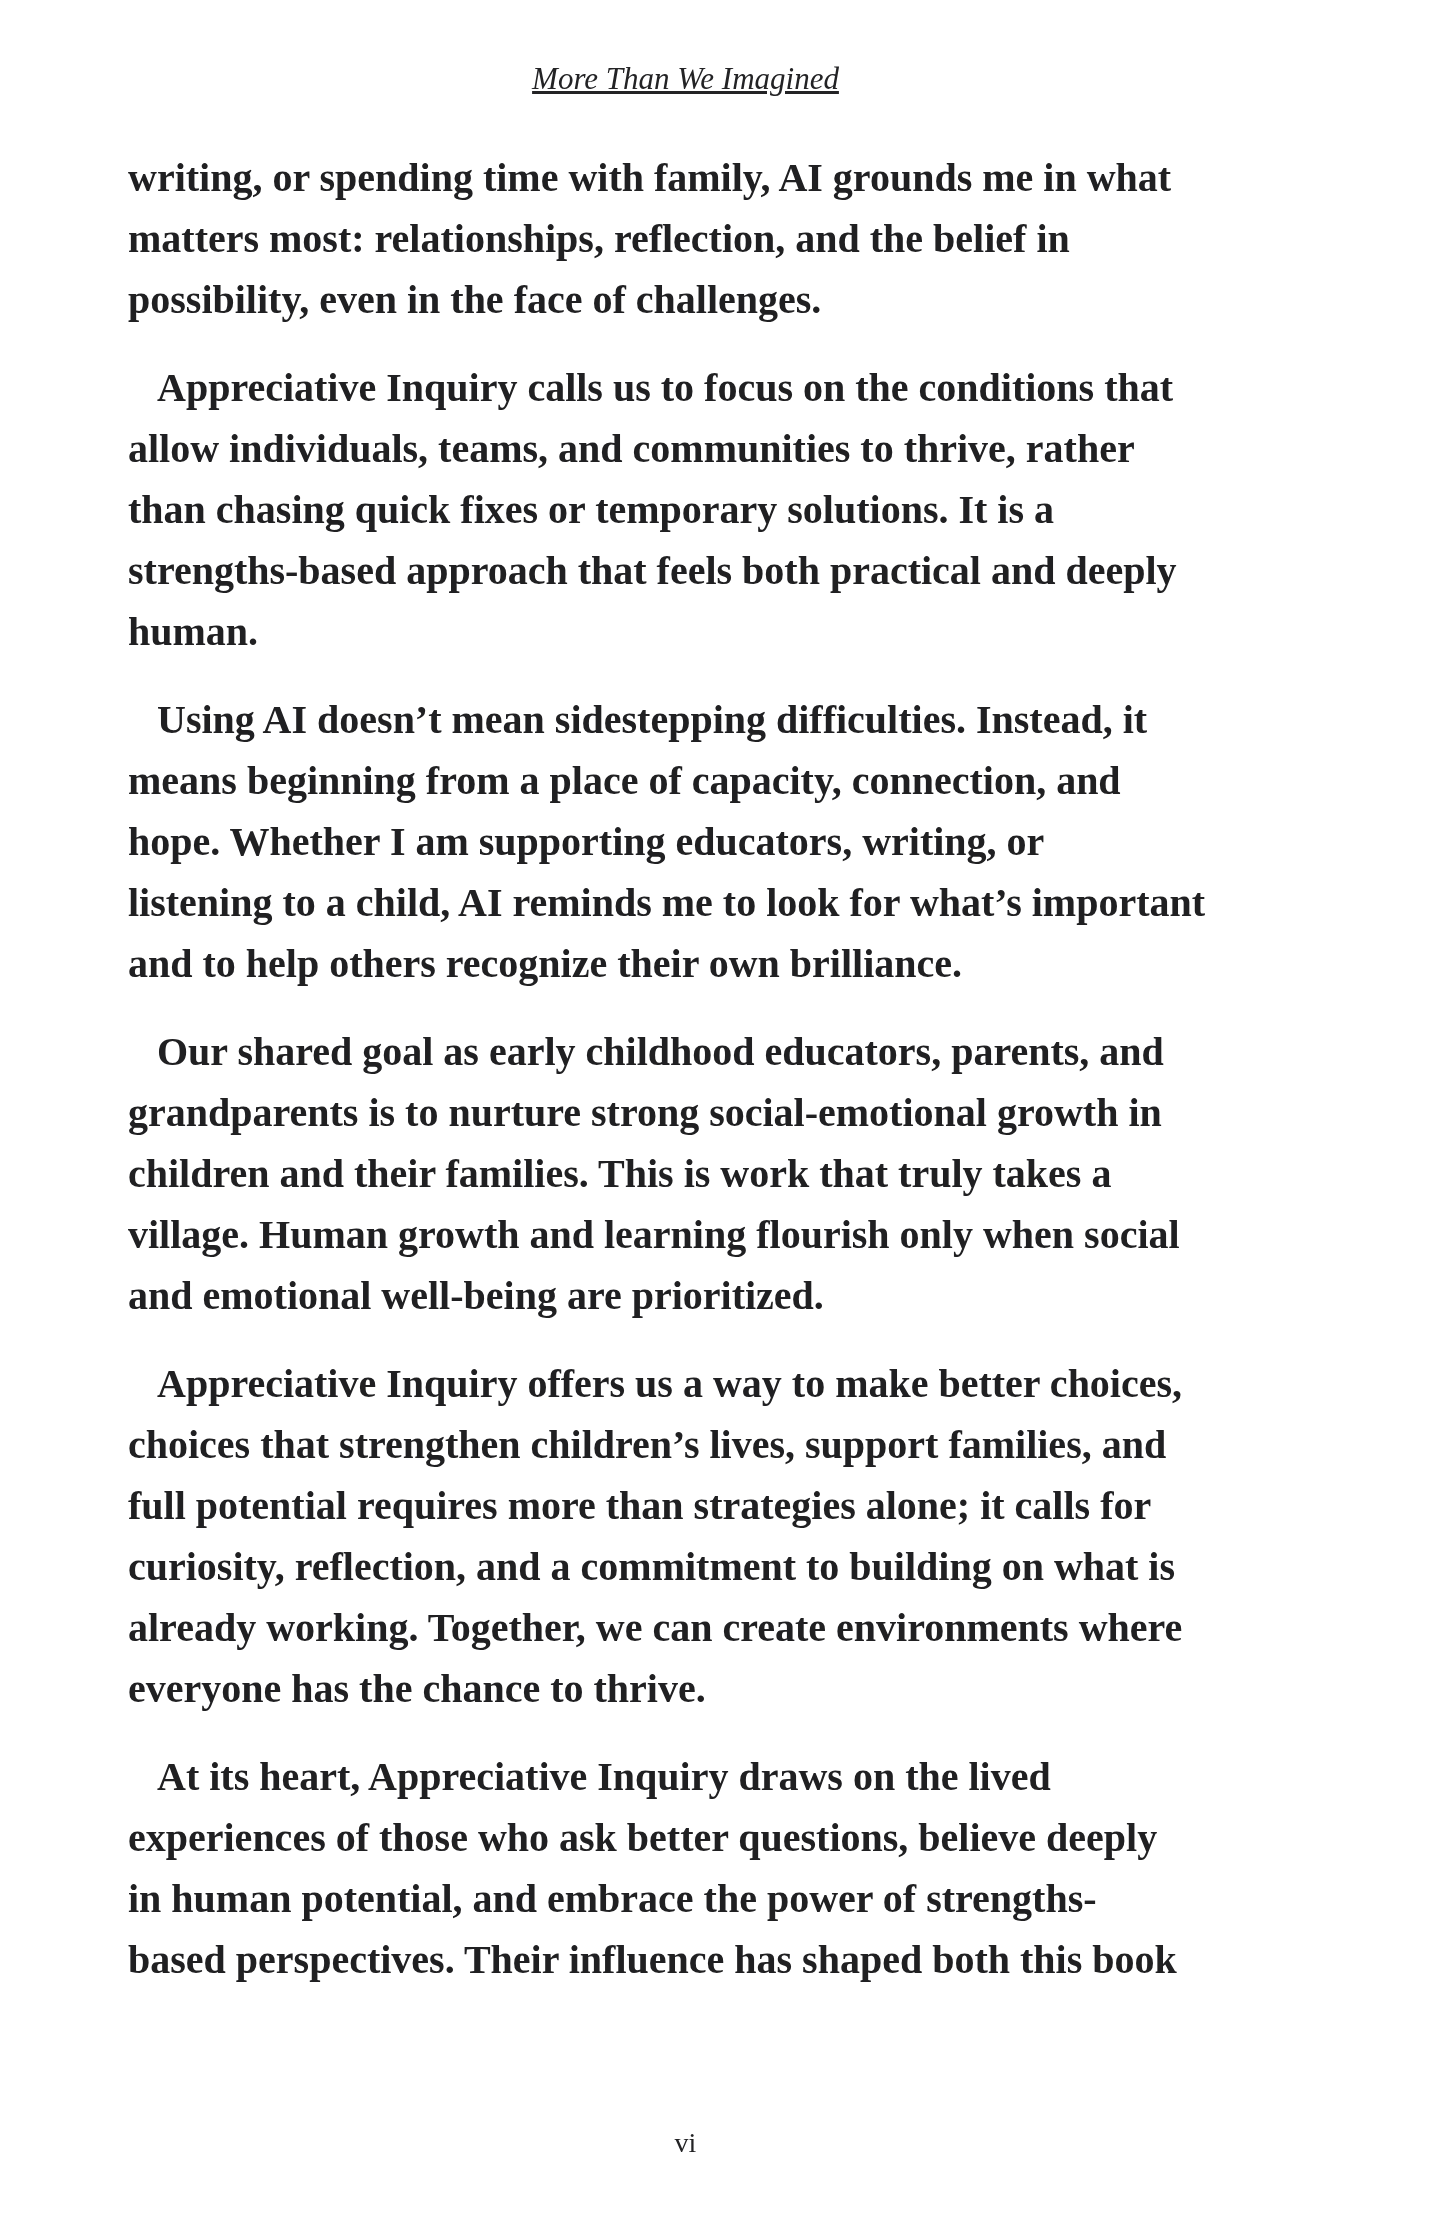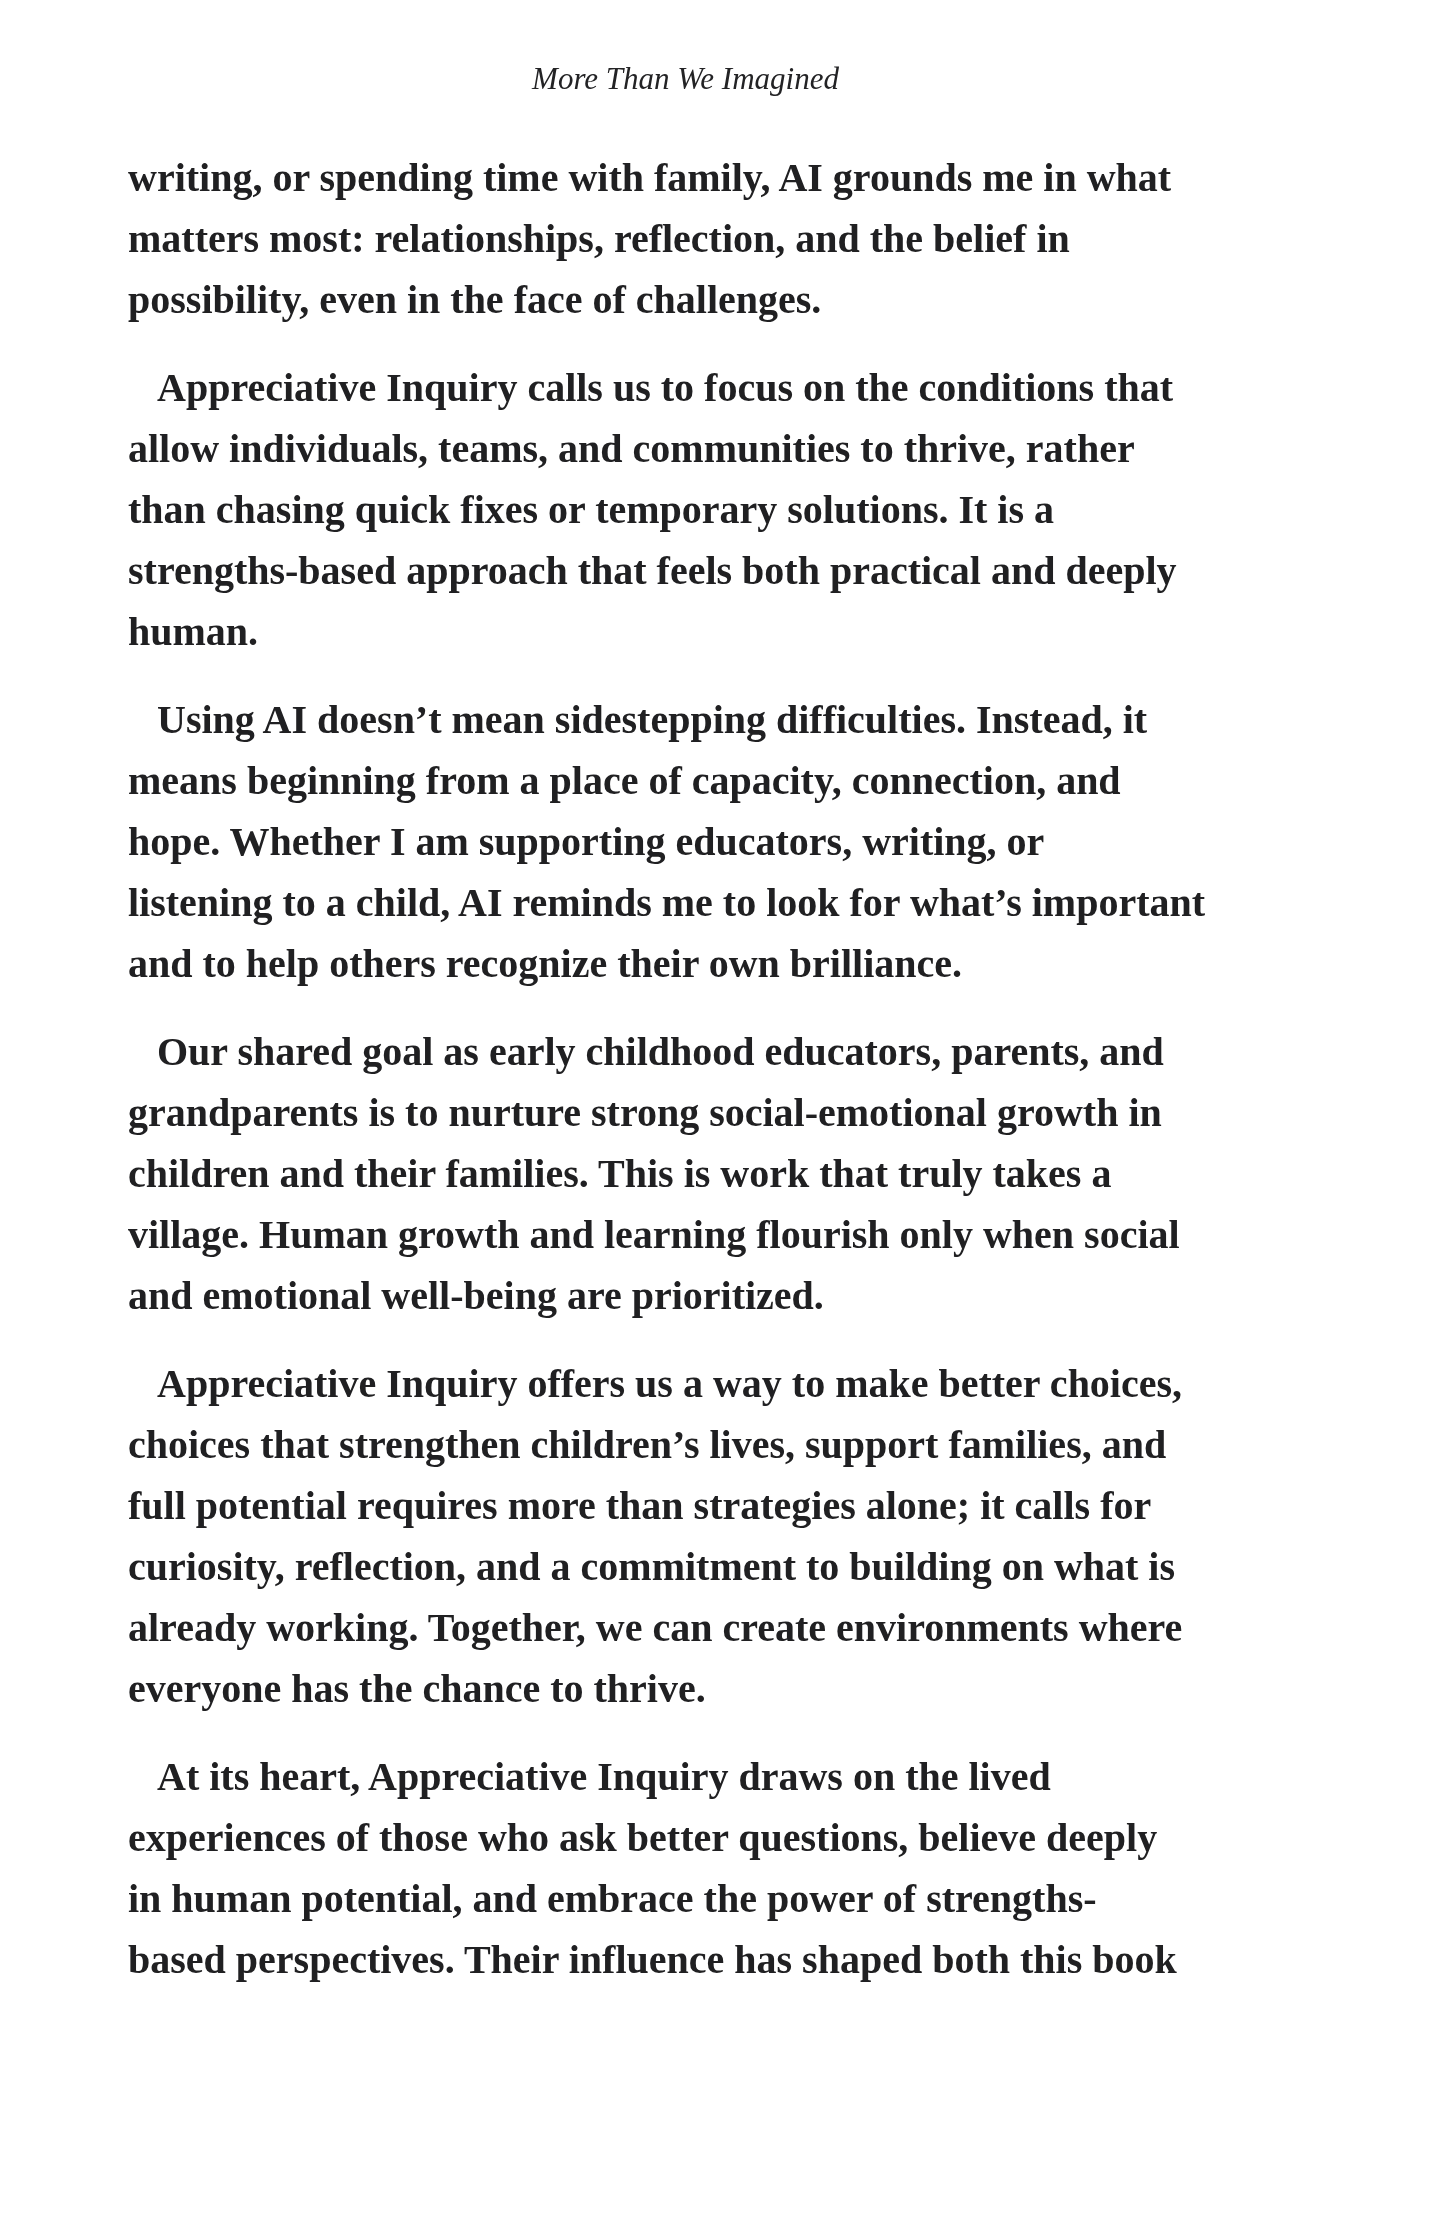--- a/index.html
+++ b/index.html
@@ -19,20 +19,21 @@
   .running-header {
     position: absolute;
     top: 60px;
     left: 128px;
     width: 1115px;
     text-align: center;
     font-style: italic;
     font-size: 31px;
     line-height: 38px;
     color: #232325;
+    text-decoration: underline;
   }
   .body-text {
     position: absolute;
     top: 147px;
     left: 128px;
     width: 1115px;
     font-size: 40px;
     line-height: 61px;
   }
   .paragraph {
@@ -101,13 +102,14 @@
         <div class="line">everyone has the chance to thrive.</div>
       </div>
       <div class="paragraph">
         <div class="line indented">At its heart, Appreciative Inquiry draws on the lived</div>
         <div class="line">experiences of those who ask better questions, believe deeply</div>
         <div class="line">in human potential, and embrace the power of strengths-</div>
         <div class="line">based perspectives. Their influence has shaped both this book</div>
       </div>
     </div>
 
+  <div class="page-number">vi</div>
 </div>
 
 </body></html>

